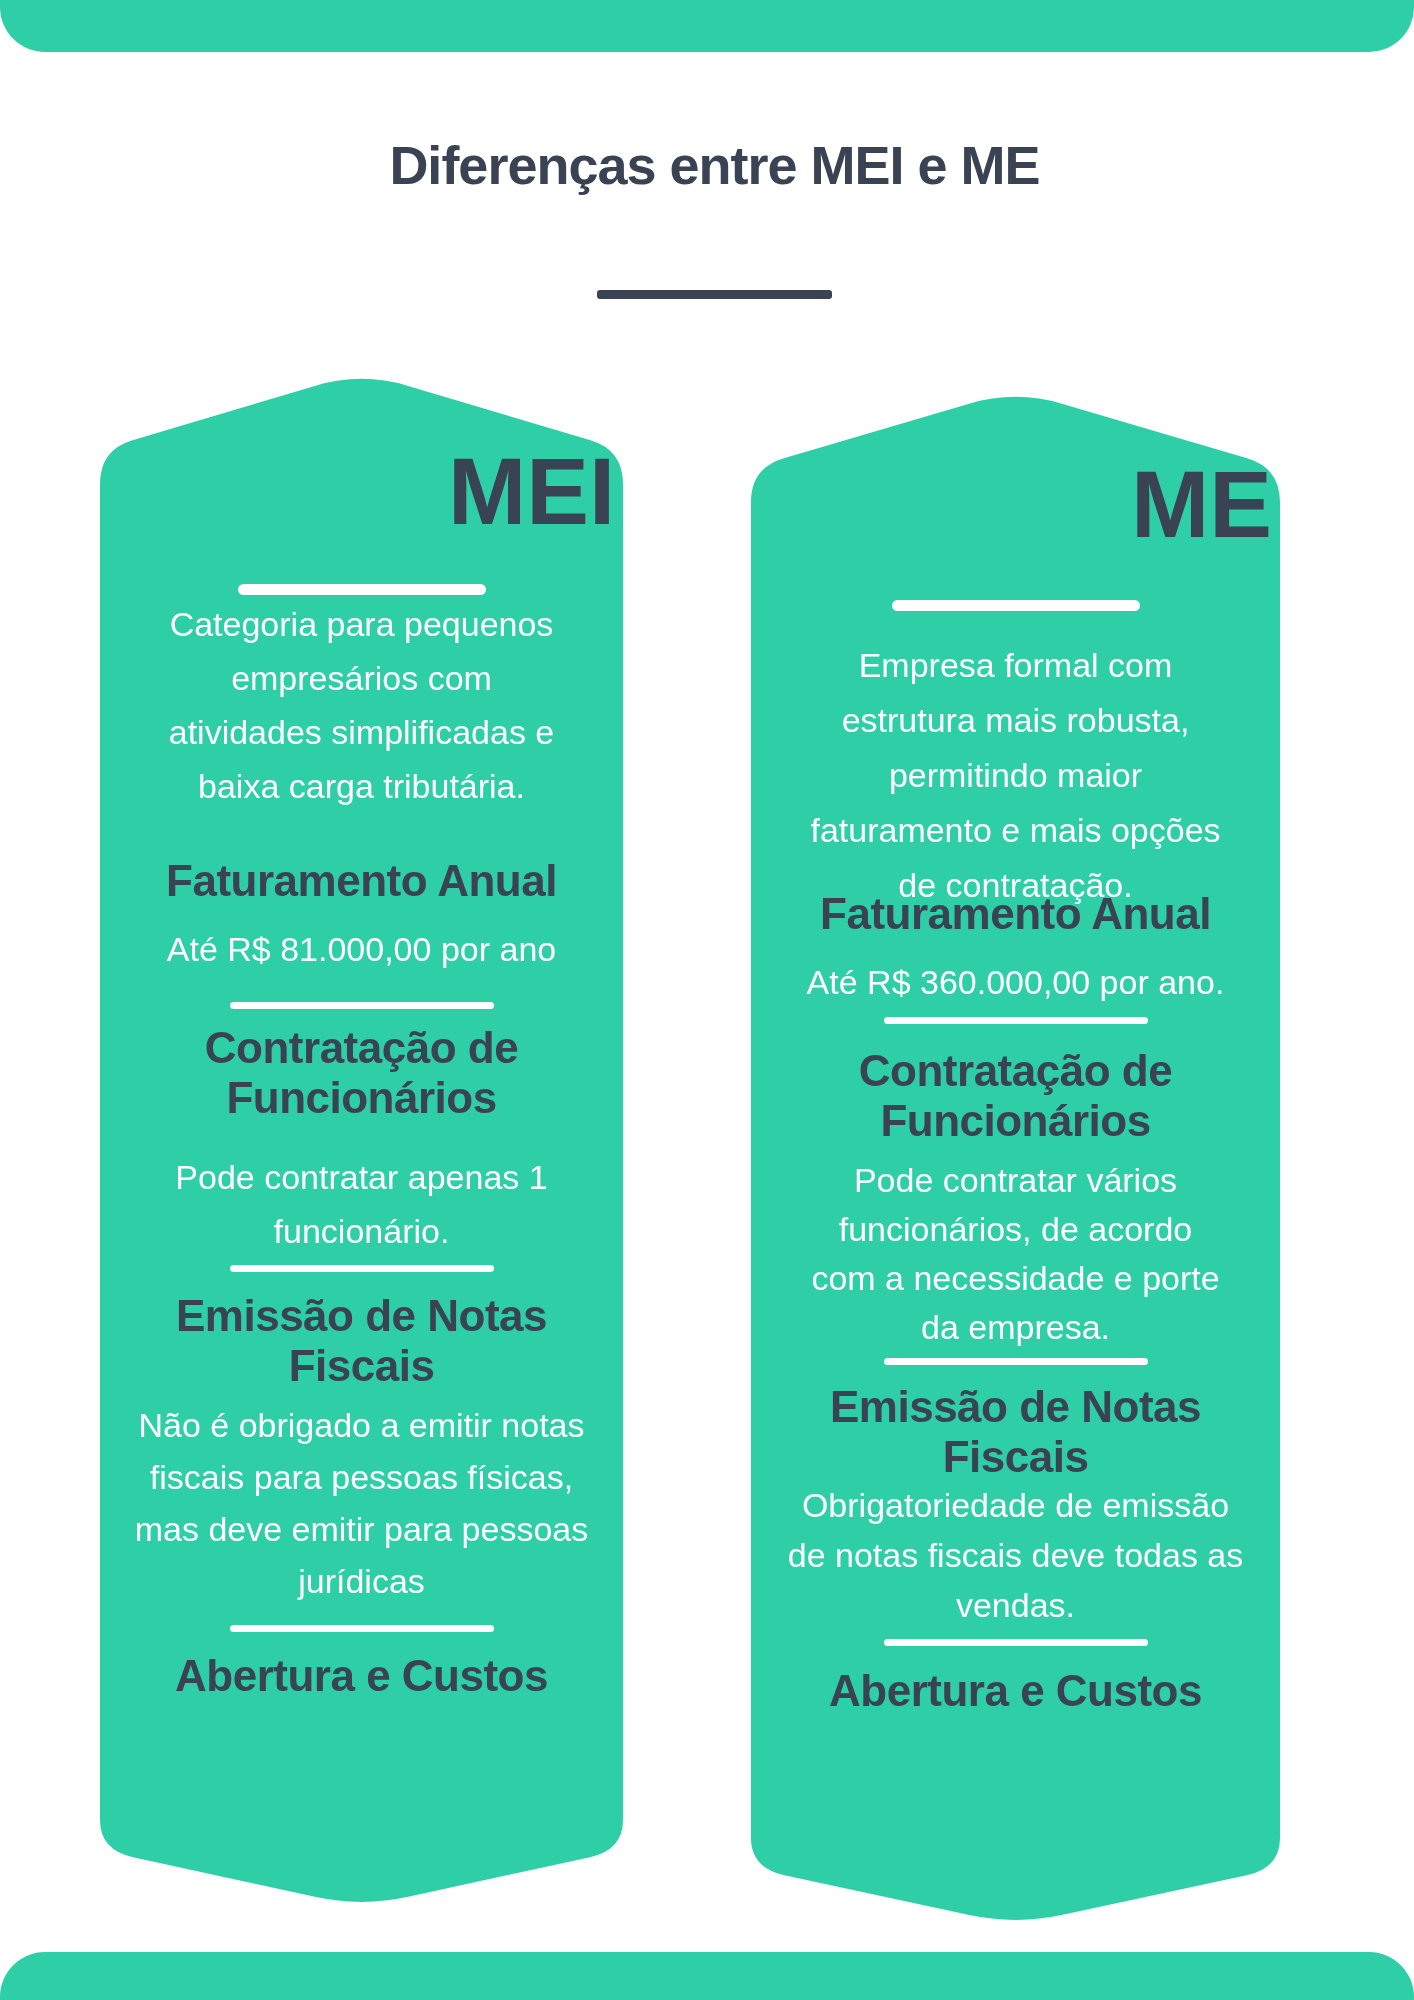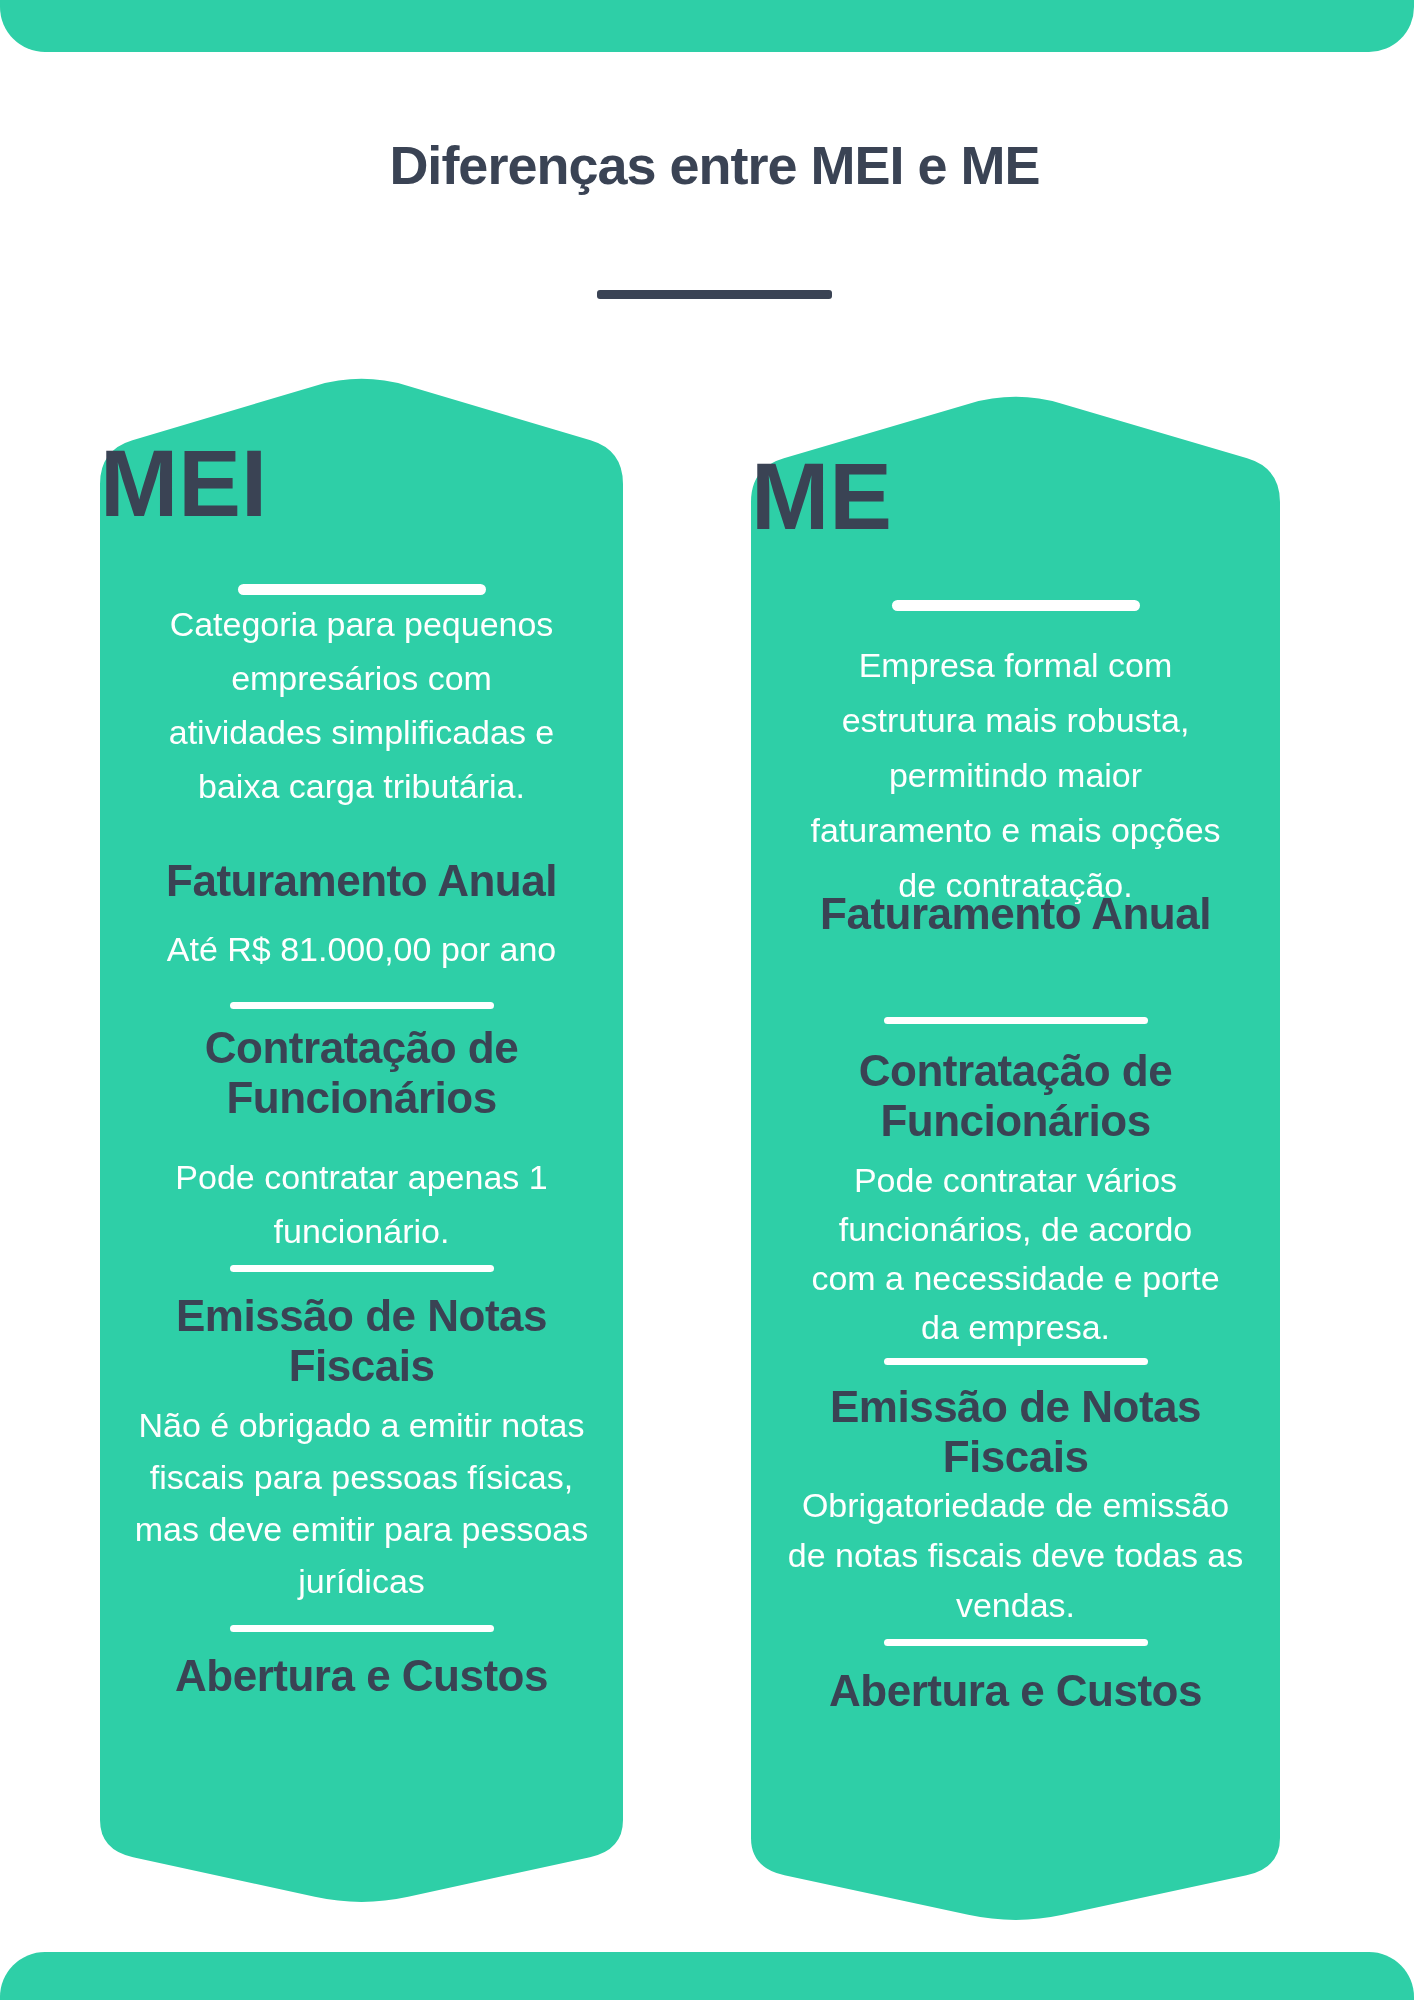--- a/index.html
+++ b/index.html
@@ -34,22 +34,22 @@
     width:235px;height:9px;
     background:#3a4354;border-radius:3px;
   }
   .card{position:absolute;}
   .card-mei{left:100px;top:372px;width:523px;height:1535px;}
   .card-me{left:751px;top:390px;width:529px;height:1535px;}
   .badge-svg{position:absolute;left:0;top:0;width:100%;height:100%;display:block;}
   .badge-path{fill:#2ecfa7;}
   .card-content{position:absolute;left:0;top:0;width:100%;height:100%;}
   .card-title{
-    position:absolute;left:0;right:0;margin:0;
-    text-align:left;
+    position:absolute;left:0;right:0;margin:8px;
+    text-align:right;
     font-size:94px;line-height:100px;font-weight:700;
     color:#3a4354;letter-spacing:0px;
   }
   .card-underline{
     position:absolute;left:50%;transform:translateX(-50%);
     width:248px;height:11px;background:#ffffff;border-radius:6px;
   }
   .card-text{
     position:absolute;left:0;right:0;margin:0;
     text-align:center;
@@ -128,20 +128,21 @@
     <div class="card-content">
       <h2 class="card-title" style="top:57px">ME</h2>
       <div class="card-underline" style="top:210px"></div>
       <p class="card-text lh55" style="top:248px">Empresa formal com
 estrutura mais robusta,
 permitindo maior
 faturamento e mais opções
 de contratação.</p>
 
       <h3 class="card-heading" style="top:499px">Faturamento Anual</h3>
+      <p class="card-text lh54" style="top:565px">Até R$ 360.000,00 por ano.</p>
       <div class="card-divider" style="top:627px"></div>
 
       <h3 class="card-heading" style="top:656px">Contratação de
 Funcionários</h3>
       <p class="card-text lh49" style="top:766px">Pode contratar vários
 funcionários, de acordo
 com a necessidade e porte
 da empresa.</p>
       <div class="card-divider" style="top:968px"></div>
 

